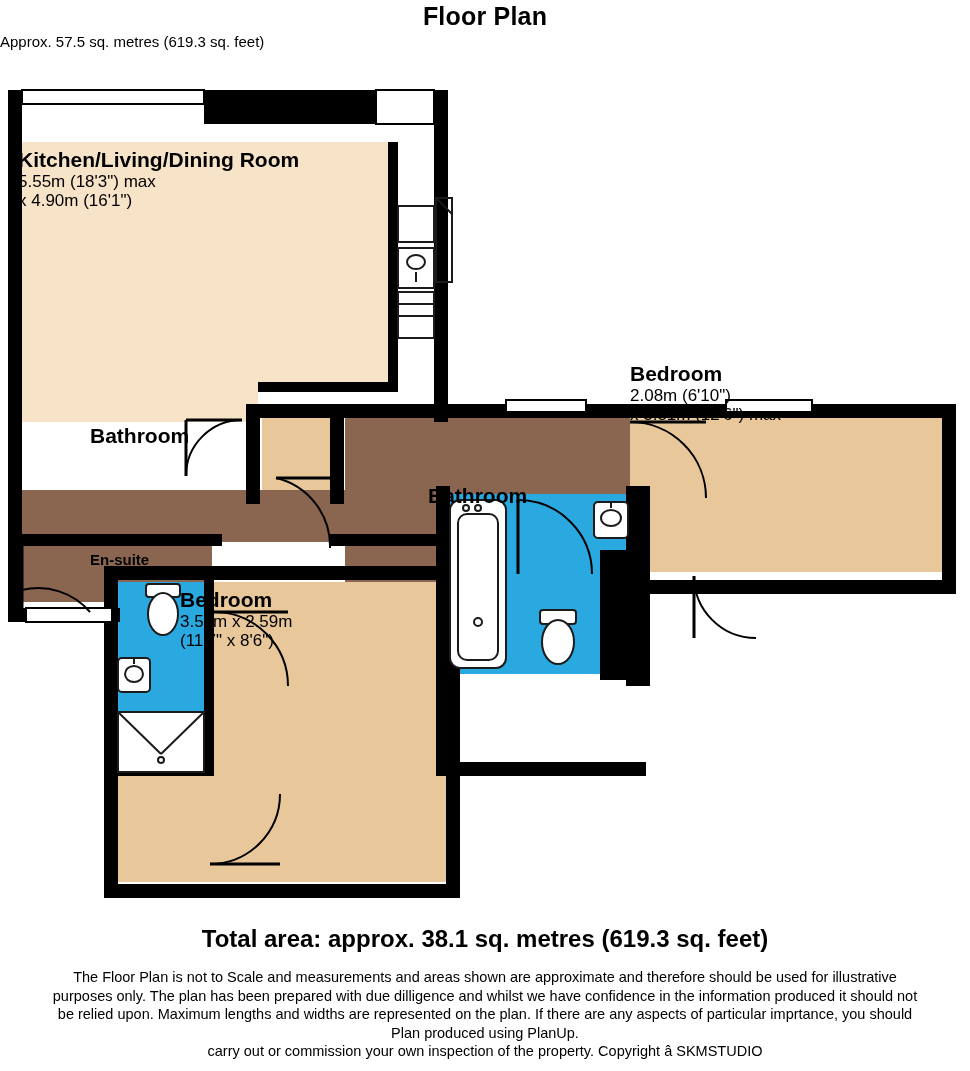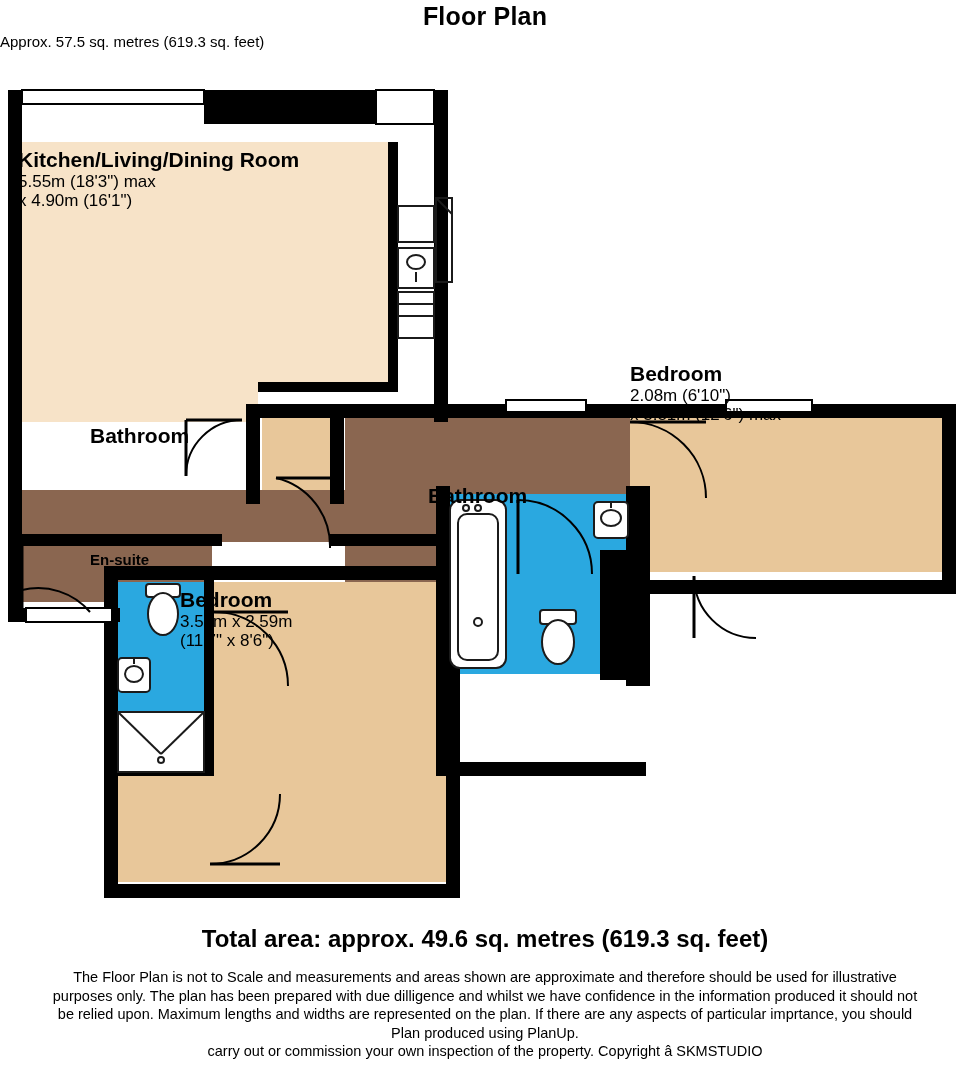--- a/index.html
+++ b/index.html
@@ -281,21 +281,21 @@
   <div class="room-label" id="label-bed1">
     <span class="name">Bedroom</span>
     <span class="dim">3.53m x 2.59m</span>
     <span class="dim">(11'7" x 8'6")</span>
   </div>
 
   <div class="room-label small" id="label-ens">
     <span class="name">En-suite</span>
   </div>
 
-  <div class="total-area">Total area: approx. 49.6 sq. metres (619.3 sq. feet)</div>
+  <div class="total-area">Total area: approx. 38.1 sq. metres (619.3 sq. feet)</div>
 
   <div class="disclaimer">
     <p>The Floor Plan is not to Scale and measurements and areas shown are approximate and therefore should be used for illustrative</p>
     <p>purposes only. The plan has been prepared with due dilligence and whilst we have confidence in the information produced it should not</p>
     <p>be relied upon. Maximum lengths and widths are represented on the plan. If there are any aspects of particular imprtance, you should</p>
     <p>Plan produced using PlanUp.</p>
     <p>carry out or commission your own inspection of the property. Copyright â SKMSTUDIO</p>
   </div>
 
 </div>

